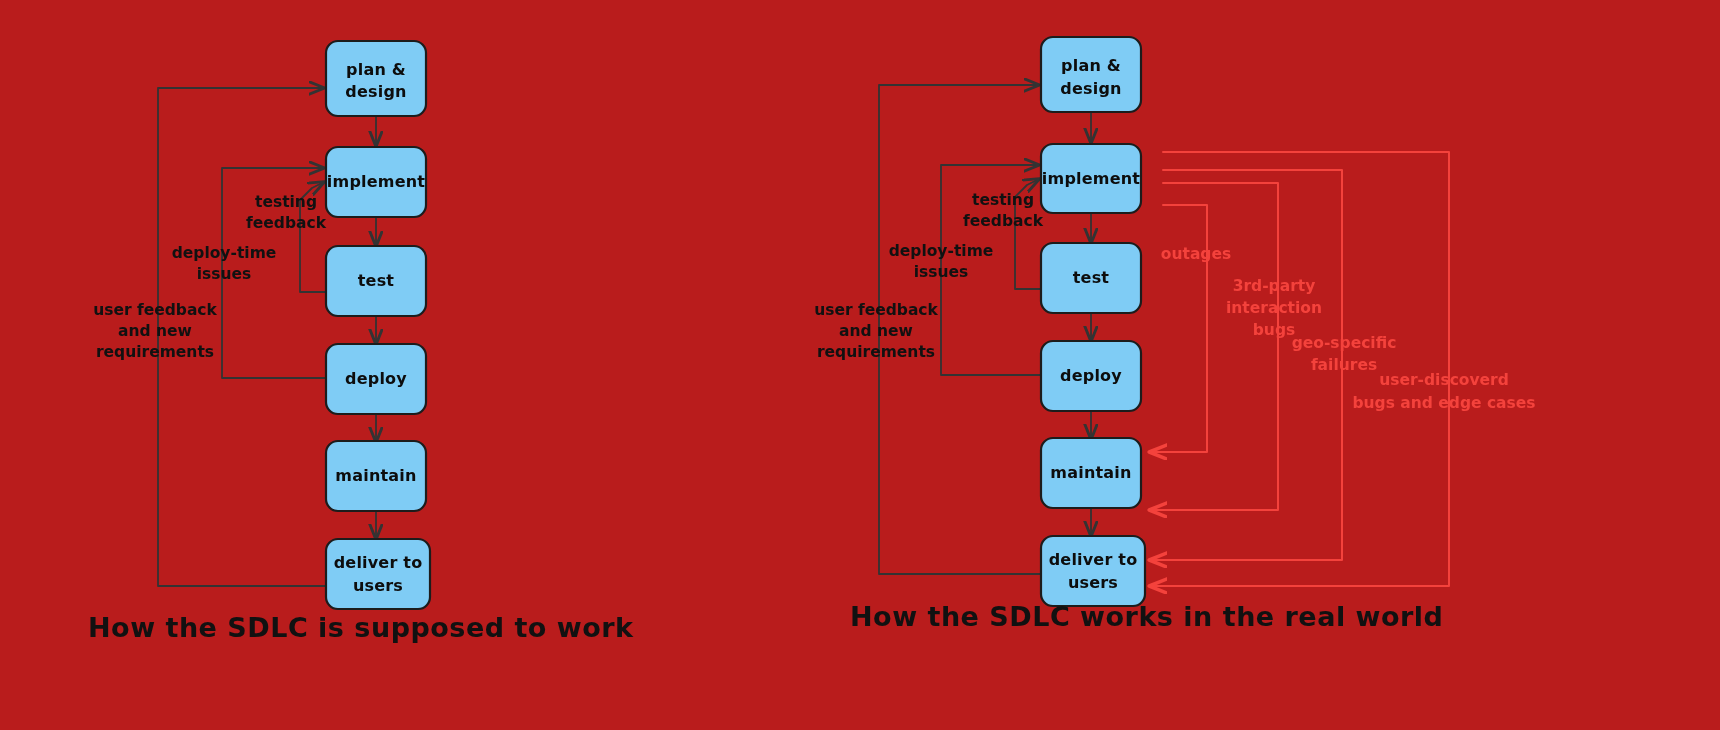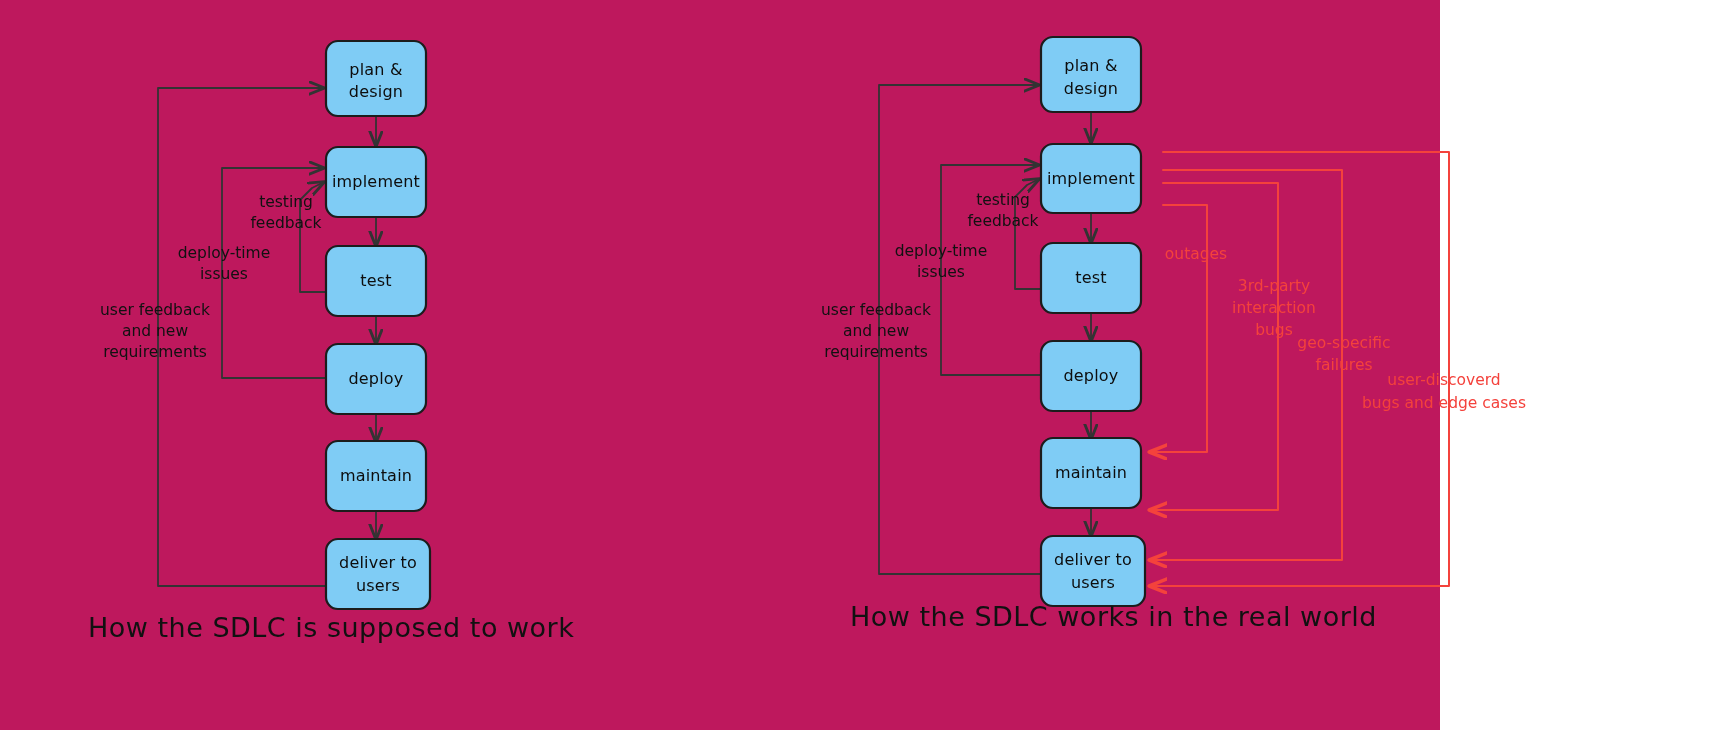--- a/index.html
+++ b/index.html
@@ -6,23 +6,24 @@
     margin: 0;
     padding: 0;
     background: #ffffff;
     width: 1720px;
     height: 730px;
     overflow: hidden;
     font-family: "DejaVu Sans", sans-serif;
   }
   #root {
     position: relative;
-    width: 1440px;
+    width: 1720px;
     height: 730px;
-    background: #be185d;
+    background: #b91c1c;
+    font-weight: bold;
   }
   svg.diagram-layer {
     position: absolute;
     top: 0;
     left: 0;
     width: 1720px;
     height: 730px;
   }
   .node-rect {
     fill: #7fccf5;

